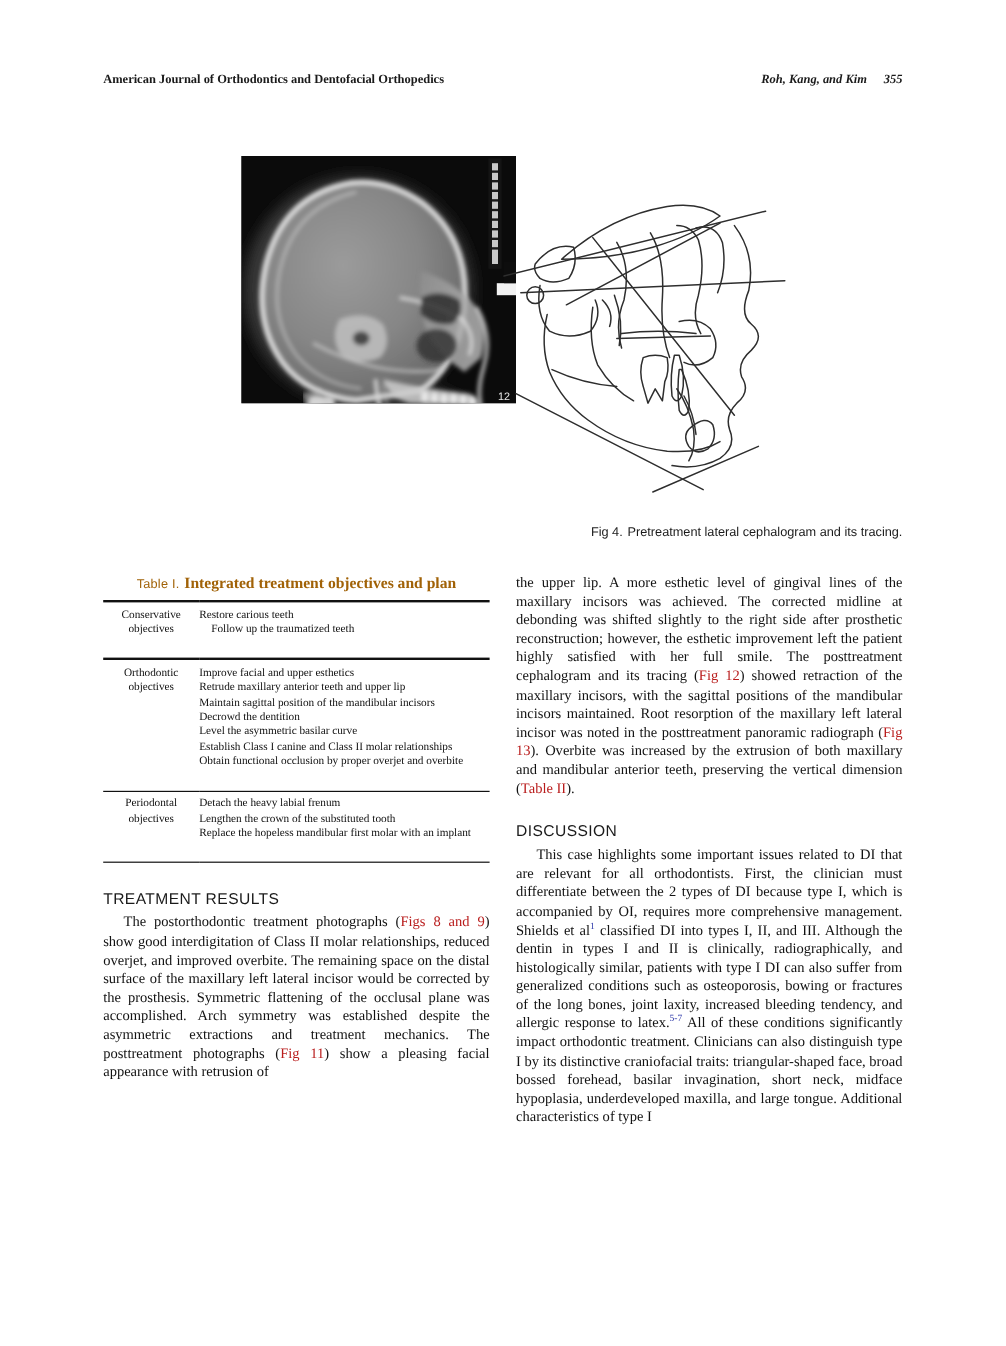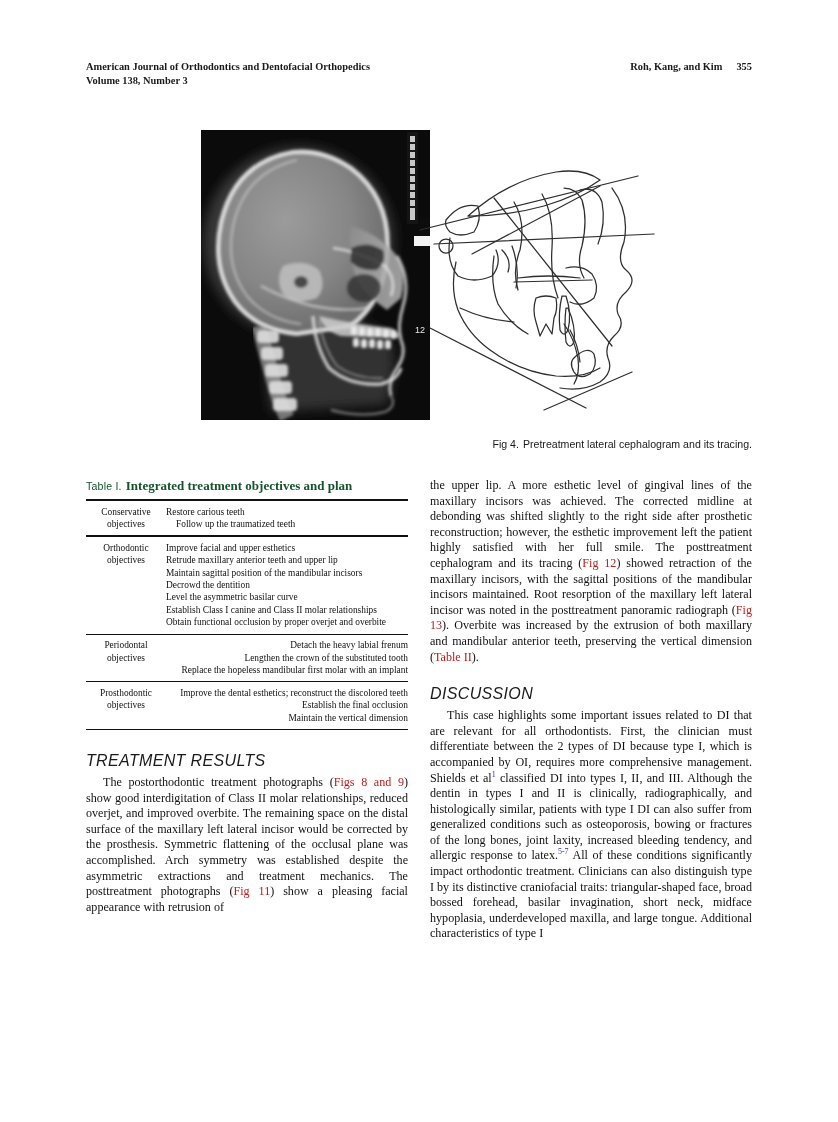--- a/index.html
+++ b/index.html
@@ -38,37 +38,38 @@
     position: absolute;
     left: 0; top: 0;
     width: 480px;
     font-weight: bold;
   }
   .runhead-right {
     position: absolute;
     right: 0; top: 0;
     font-weight: bold;
     white-space: nowrap;
+    font-style: italic;
   }
   .runhead-right .pageno { margin-left: 14px; }
 
   
   .figure-block {
     position: absolute;
     left: 86px;
     top: 128px;
     width: 666px;
     height: 335px;
   }
   .ceph-xray {
     position: absolute;
     left: 115px;
     top: 2px;
     width: 229px;
-    height: 290px;
+    height: 206px;
     background: #737373;
     overflow: hidden;
   }
   .ceph-tracing {
     position: absolute;
     left: 330px;
     top: 30px;
     width: 250px;
     height: 260px;
   }
@@ -91,22 +92,23 @@
     width: 322px;
   }
   .col-left  { left: 86px; }
   .col-right { left: 430px; }
 
   
   .tbl-title {
     font-size: 12.8px;
     line-height: 16px;
     margin: 0 0 5px 0;
-    color: #14532d;
+    color: #a16207;
     white-space: nowrap;
+    text-align: center;
   }
   .tbl-title .tbl-num {
     font-family: "Liberation Sans", "DejaVu Sans", sans-serif;
     font-size: 10.6px;
     font-weight: normal;
     letter-spacing: 0.2px;
   }
   .tbl-title .tbl-head {
     font-weight: bold;
     font-size: 13px;
@@ -116,47 +118,46 @@
     width: 322px;
     border-collapse: collapse;
     font-size: 9.4px;
     line-height: 12.4px;
   }
   table.objectives td {
     vertical-align: top;
     padding: 0;
   }
   .rule-thick  { border-top: 2.1px solid #111; }
-  .rule-thin   { border-top: 0.9px solid #111; text-align: right; }
-  tr.grp > td { padding-top: 4.5px; padding-bottom: 5px; }
+  .rule-thin   { border-top: 0.9px solid #111; }
+  tr.grp > td { padding-top: 4.5px; padding-bottom: 17px; }
   td.cat {
     width: 78px;
     padding-right: 8px;
     text-align: center;
   }
   td.cat .c1 { display: block; }
   td.cat .c2 { display: block; }
   td.items { width: 236px; }
   td.items .it {
     display: block;
     text-indent: 0;
     padding-left: 0;
     font-family: Liberation Serif, serif;
   }
   td.items .it.wrap { padding-left: 10px; text-indent: -10px; }
   .it-sub { display: block; padding-left: 10px; }
 
   
   .sec-head {
     font-family: "Liberation Sans", "DejaVu Sans", sans-serif;
-    font-size: 16px;
+    font-size: 13px;
     letter-spacing: 0.35px;
     color: #1a1a1a;
     margin: 20px 0 5px 0;
-    font-style: italic;
   }
   .sec-head.first { margin-top: 22px; }
   p.body {
     margin: 0;
     font-size: 12.1px;
     line-height: 15.6px;
     text-align: justify;
     text-indent: 17px;
     color: #121212;
     hyphens: manual;
@@ -174,21 +175,20 @@
   sup.ref.link { color: #2b36a8; }
 </style>
 </head>
 <body>
 
 <div class="page">
 
   <div class="runhead">
     <div class="runhead-left">
       <div>American Journal of Orthodontics and Dentofacial Orthopedics</div>
-      <div>Volume 138, Number 3</div>
     </div>
     <div class="runhead-right">
       <span>Roh, Kang, and Kim</span><span class="pageno">355</span>
     </div>
   </div>
 
   <div class="figure-block">
 
     <div class="ceph-xray">
       <svg width="229" height="290" viewBox="0 0 229 290">
@@ -403,31 +403,20 @@
             <span class="c1">Periodontal</span>
             <span class="c2">objectives</span>
           </td>
           <td class="items rule-thin">
             <span class="it">Detach the heavy labial frenum</span>
             <span class="it">Lengthen the crown of the substituted tooth</span>
             <span class="it wrap">Replace the hopeless mandibular first molar with an implant</span>
           </td>
         </tr>
 
-        <tr class="grp">
-          <td class="cat rule-thin">
-            <span class="c1">Prosthodontic</span>
-            <span class="c2">objectives</span>
-          </td>
-          <td class="items rule-thin">
-            <span class="it wrap">Improve the dental esthetics; reconstruct the discolored teeth</span>
-            <span class="it">Establish the final occlusion</span>
-            <span class="it">Maintain the vertical dimension</span>
-          </td>
-        </tr>
 
         <tr>
           <td class="rule-thin"></td>
           <td class="rule-thin"></td>
         </tr>
       </tbody>
     </table>
 
     <div class="sec-head first">TREATMENT RESULTS</div>
 

